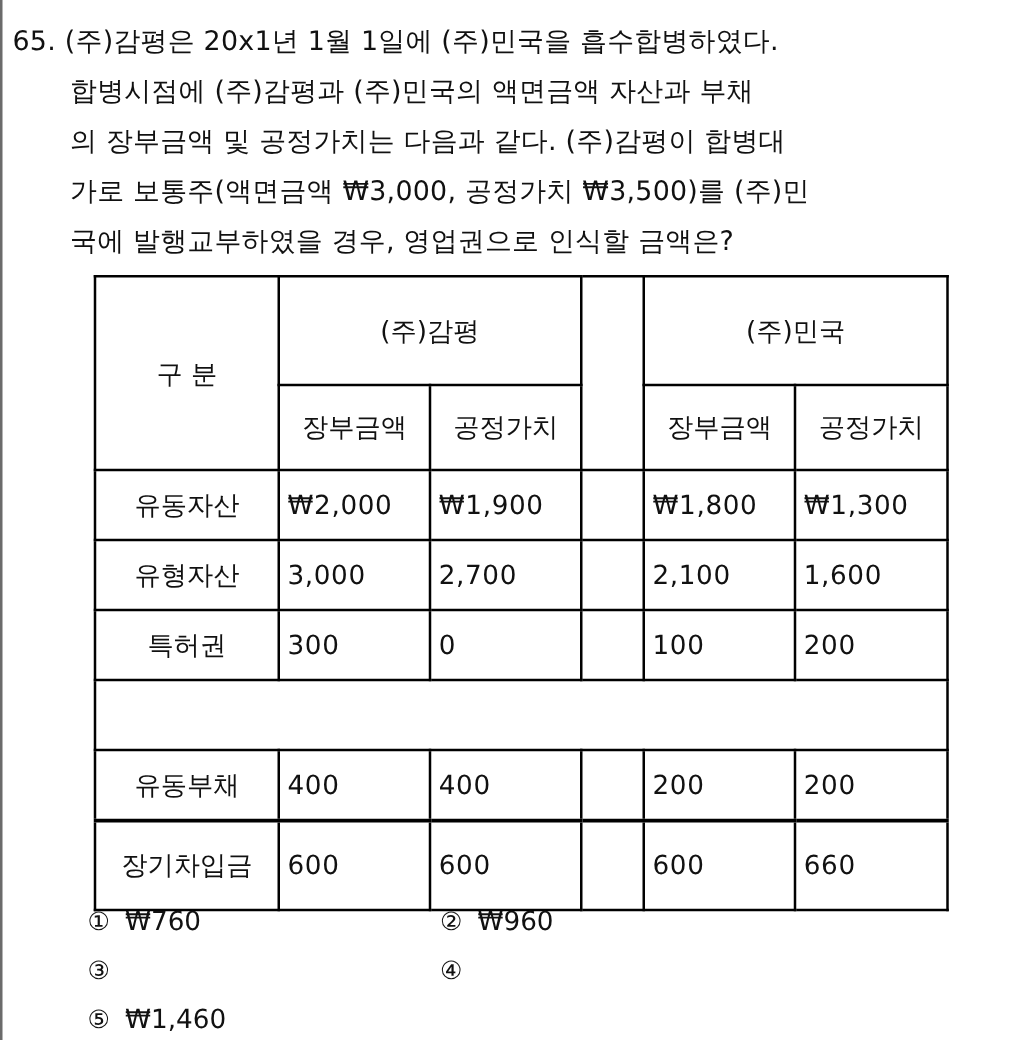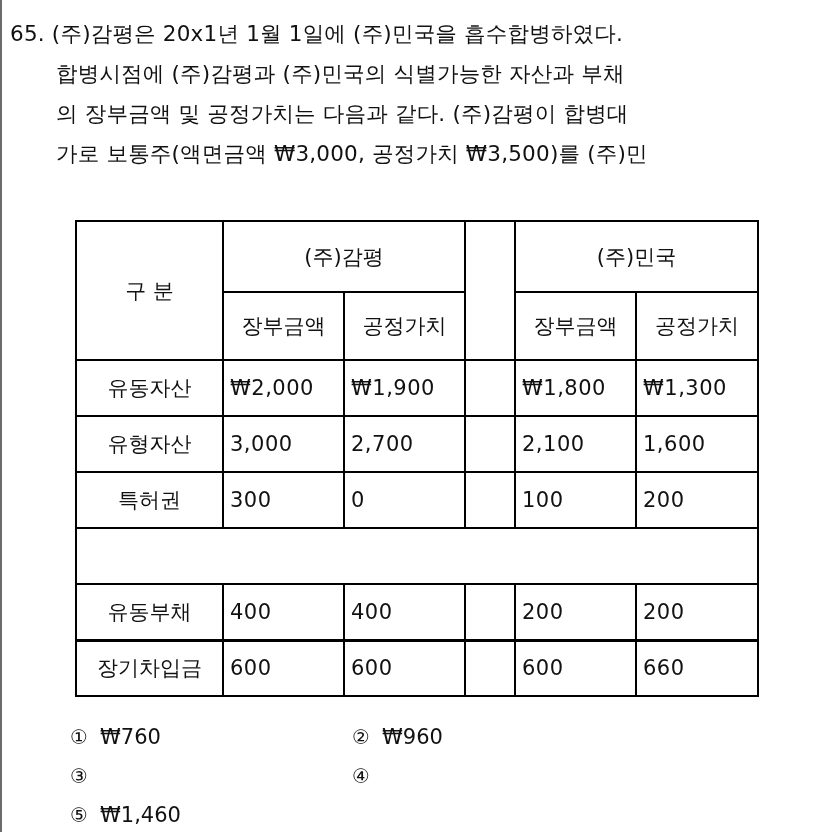--- a/index.html
+++ b/index.html
@@ -20,45 +20,46 @@
     table.fs {
       position: absolute; left: 75px; top: 220px;
       border-collapse: collapse; table-layout: fixed;
       font-family: "DejaVu Sans", sans-serif; font-size: 21px;
     }
     table.fs td {
       border: 2px solid #000; padding: 0 6px; height: 52px; box-sizing: border-box;
       text-align: center; vertical-align: middle; white-space: nowrap;
     }
     table.fs td.num { text-align: left; padding-right: 6px; letter-spacing: 0.5px; }
-    table.fs tr.head1 td { height: 71px; }
+    table.fs tr.head1 td { height: 87px; }
     table.fs tr.head2 td { height: 68px; }
     table.fs tr.body td { height: 56px; }
     table.fs tr.spacer td { height: 56px; }
-    table.fs tr.body.last td { height: 56px; margin-left: 44px; }
+    table.fs tr.body.last td { height: 72px; margin-left: 44px; }
     table.fs tr.thick-top td { border-top: 3px solid #000; }
 
     .choices {
       position: absolute; left: 70px; top: 718px; width: 600px;
       font-size: 21px; line-height: 39px;
     }
     .choice-row { display: flex; }
     .choice { width: 282px; display: flex; align-items: center; }
     .choice-num { width: 30px; font-size: 20px; }
   </style>
 </head>
 <body>
 
 <div class="page-border"></div>
 
 <div class="question">
   <div class="q-line"><span>65.</span> <span>(주)감평은 20x1년 1월 1일에 (주)민국을 흡수합병하였다.</span></div>
-  <div class="q-line indent">합병시점에 (주)감평과 (주)민국의 식별가능한 자산과 부채</div>
+  <div class="q-line indent">합병시점에 (주)감평과 (주)민국의 액면금액 자산과 부채</div>
   <div class="q-line indent">의 장부금액 및 공정가치는 다음과 같다. (주)감평이 합병대</div>
   <div class="q-line indent">가로 보통주(액면금액 ₩3,000, 공정가치 ₩3,500)를 (주)민</div>
+  <div class="q-line indent">국에 발행교부하였을 경우, 영업권으로 인식할 금액은?</div>
 </div>
 
 <table class="fs">
   <colgroup>
     <col style="width:147px">
     <col style="width:121px">
     <col style="width:121px">
     <col style="width:50px">
     <col style="width:121px">
     <col style="width:122px">

